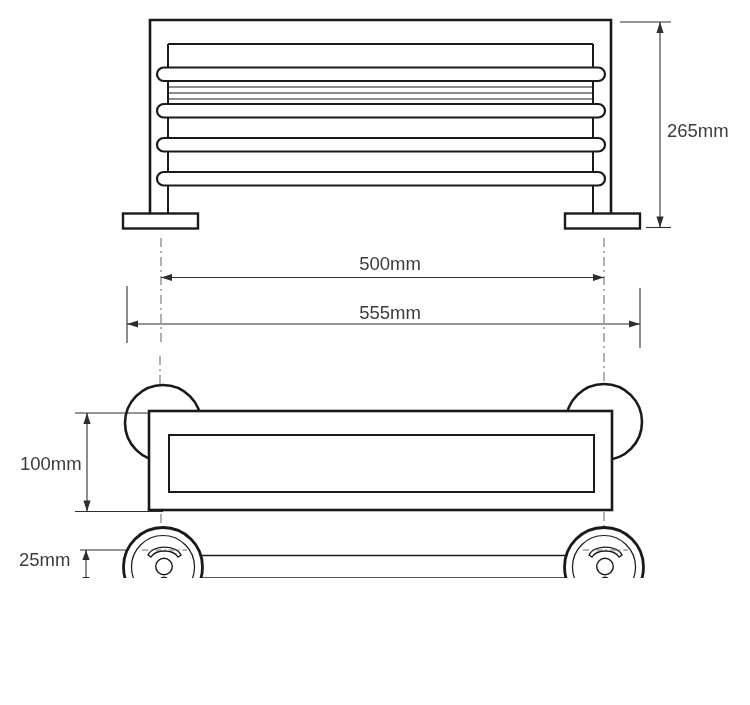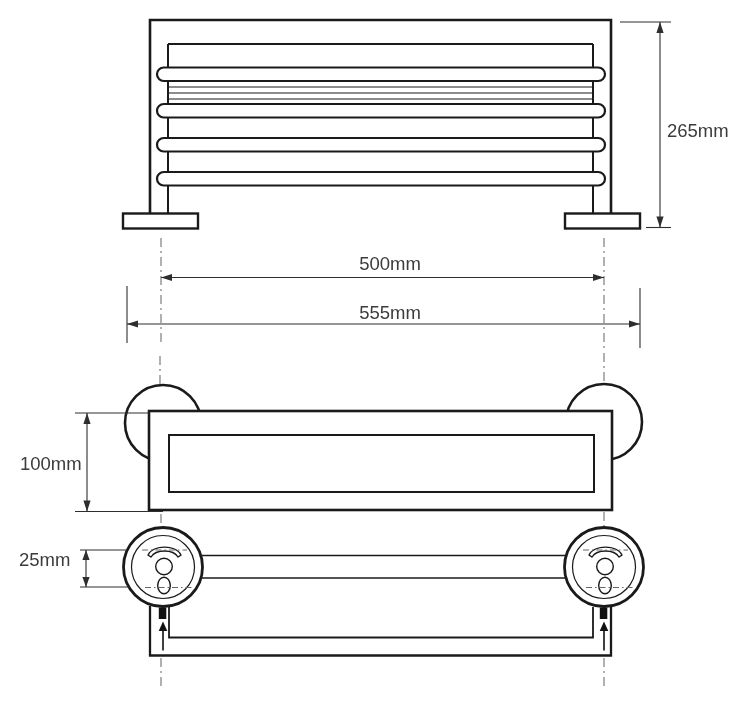--- a/index.html
+++ b/index.html
@@ -1,16 +1,16 @@
 <!DOCTYPE html>
 <html><head>
 <meta charset="utf-8">
 <style>
   html,body{margin:0;padding:0;background:#ffffff;}
-  .stage{position:relative;width:750px;height:705px;background:#ffffff;overflow:hidden;
+  .stage{position:relative;width:750px;height:578px;background:#ffffff;overflow:hidden;
          font-family:"Liberation Sans", sans-serif;}
   svg{display:block}
   text{font-family:"Liberation Sans", sans-serif;font-size:18.5px;fill:#3c3c3c;}
   .ln{stroke:#1a1a1a;fill:none;}
   .fillw{fill:#ffffff;stroke:#1a1a1a;}
   .dim{stroke:#2e2e2e;stroke-width:1.1;fill:none;}
   .arr{fill:#2e2e2e;stroke:none;}
   .cl{stroke:#7d7d7d;stroke-width:1.2;fill:none;stroke-dasharray:9 4 2 4;}
   .clsmall{stroke:#666666;stroke-width:1;fill:none;stroke-dasharray:6 3 1.5 3;}
 </style>

